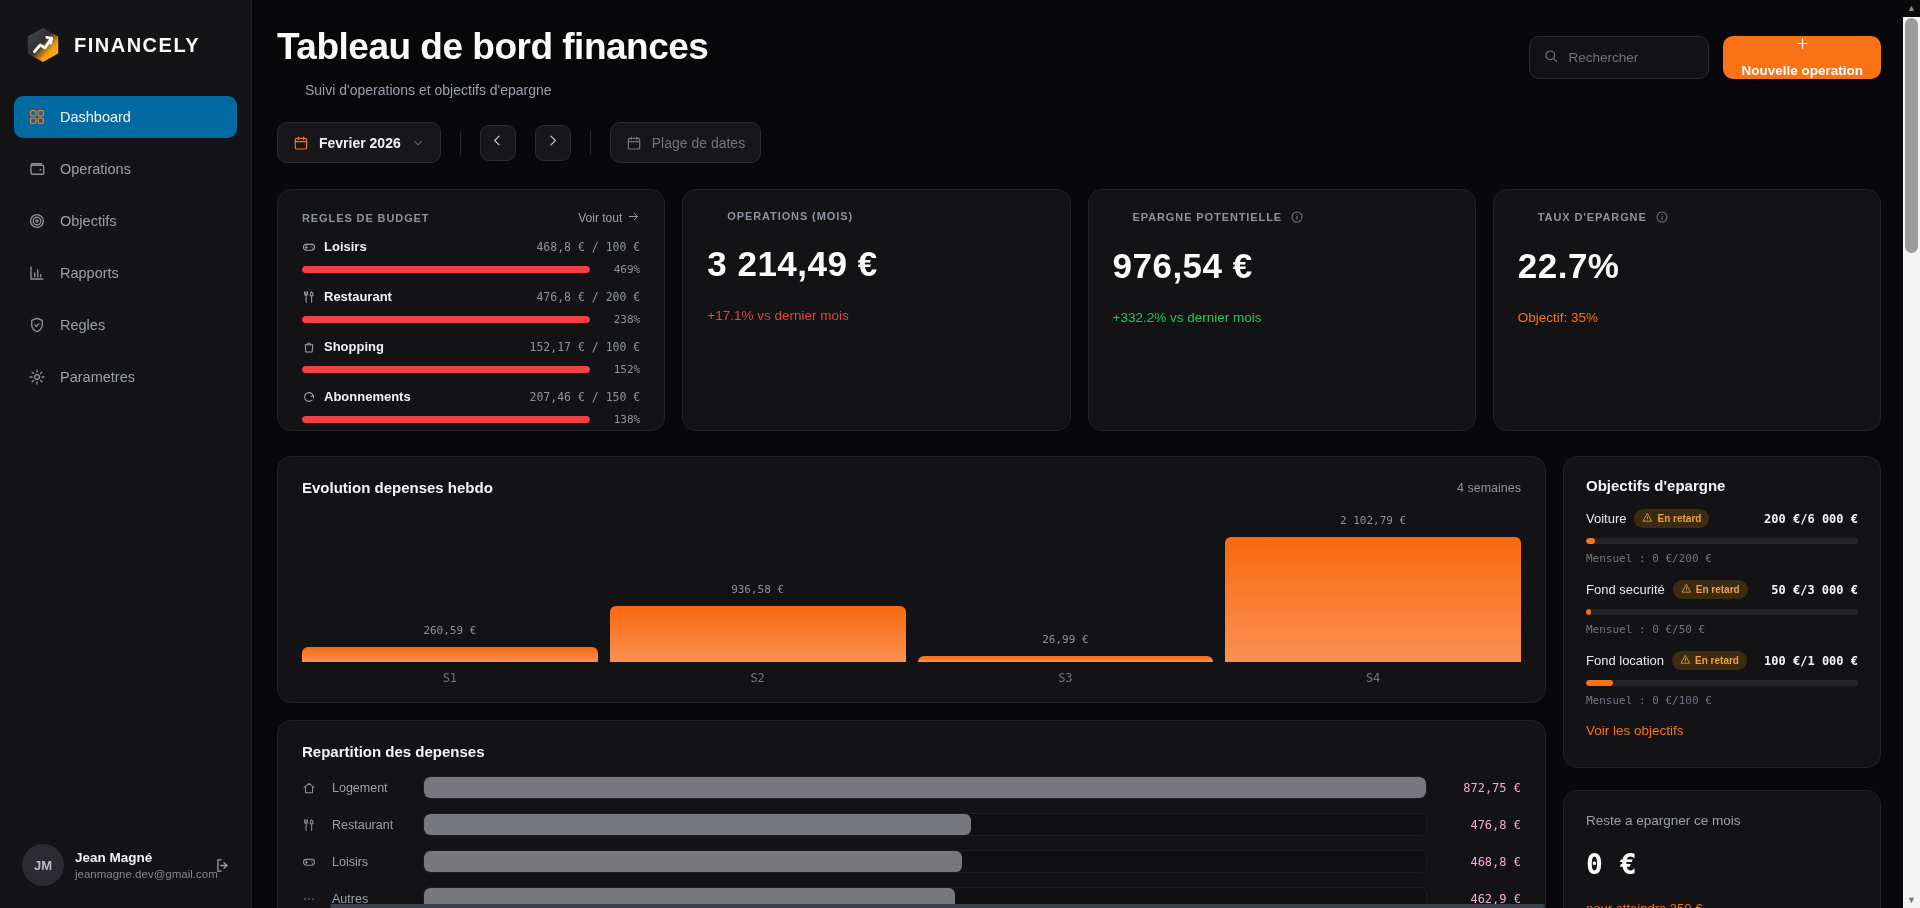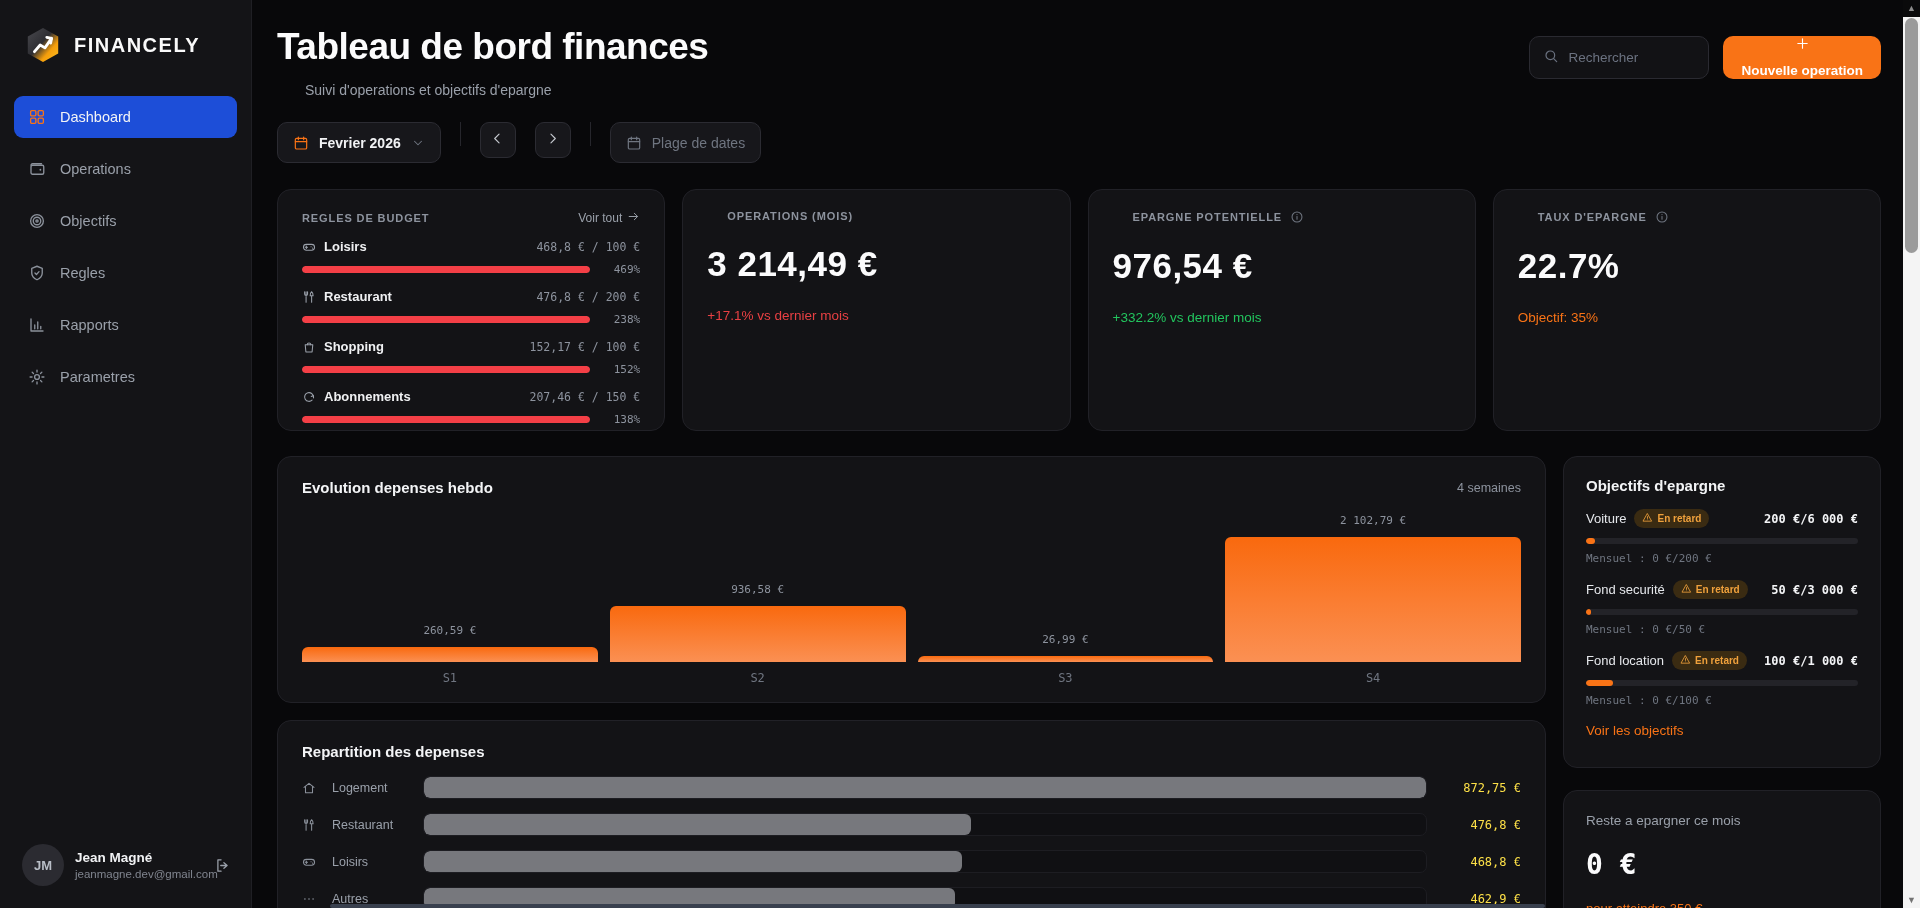--- a/index.html
+++ b/index.html
@@ -10,21 +10,21 @@
   
   .sidebar { position:absolute; left:0; top:0; width:252px; height:908px;
     background:#141417; border-right:1px solid #1f1f24; display:flex; flex-direction:column; }
   .logo-row { display:flex; align-items:center; gap:12px; padding:26px 24px 18px 24px; }
   .logo-badge { width:38px; height:38px; flex:0 0 auto; }
   .logo-text { font-size:20px; font-weight:700; letter-spacing:1.5px; color:#fafafa; }
   .nav { padding:14px 14px; display:flex; flex-direction:column; gap:10px; }
   .nav-item { display:flex; align-items:center; gap:14px; height:42px; padding:0 14px;
     border-radius:9px; color:#9aa0aa; font-size:14.5px; cursor:pointer; }
   .nav-item .nav-ic { display:flex; color:#8b919b; }
-  .nav-item.active { background:#1d4ed8; color:#f3f4f6;text-align:right; }
+  .nav-item.active { background:#0369a1; color:#f3f4f6;text-align:right; }
   .nav-item.active .nav-ic { color:#f97316; }
   .sidebar-spacer { flex:1; }
   .user-row { display:flex; align-items:center; gap:11px; padding:18px 20px 22px 22px; }
   .avatar { width:42px; height:42px; border-radius:50%; background:#2b2b31; color:#b9bec7;
     display:flex; align-items:center; justify-content:center; font-size:13px; font-weight:700; }
   .user-meta { flex:1; min-width:0; }
   .user-name { font-size:13.5px; font-weight:700; color:#f1f2f4; }
   .user-email { font-size:11.5px; color:#80858f; margin-top:3px; white-space:nowrap; }
   .logout { color:#9aa0aa; display:flex; cursor:pointer; }
 
@@ -37,21 +37,21 @@
   .hdr-right { display:flex; gap:14px; margin-top:10px; }
   .search-box { width:180px; height:43px; background:#121215; border:1px solid #2a2a31;
     border-radius:10px; display:flex; align-items:center; gap:9px; padding:0 13px; color:#6b7280; }
   .search-box input { background:transparent; border:none; outline:none; color:#d6d9de;
     font-size:13.5px; width:120px; font-family:"Liberation Sans",sans-serif; }
   .search-box input::placeholder { color:#6b7280; }
   .btn-primary { height:43px; background:#f97316; border:none; border-radius:10px; color:#fff;
     font-size:13.5px; font-weight:600; display:flex; align-items:center; gap:9px; padding:0 18px;
     cursor:pointer; font-family:"Liberation Sans",sans-serif;flex-direction:column; }
 
-  .controls { display:flex; align-items:flex-start; gap:19px; margin-top:24px; }
+  .controls { display:flex; align-items:center; gap:19px; margin-top:24px; }
   .pill { height:41px; background:#17171b; border:1px solid #2b2b32; border-radius:10px;
     display:flex; align-items:center; gap:10px; padding:0 15px; cursor:pointer; }
   .pill .cal-orange { color:#f97316; display:flex; }
   .pill .cal-gray { color:#6f7580; display:flex; }
   .pill-label { font-size:14px; font-weight:600; color:#f1f2f4; }
   .pill-label.muted { color:#6f7580; font-weight:400; }
   .vdiv { width:1px; height:24px; background:#26262c; }
   .sq-btn { width:36px; height:36px; background:#17171b; border:1px solid #2b2b32;
     border-radius:9px; display:flex; align-items:center; justify-content:center;
     color:#c7cbd1; cursor:pointer; }
@@ -95,21 +95,21 @@
   .chart-cats { display:flex; gap:12px; margin-top:9px; }
   .chart-cat { flex:1; text-align:center; font-size:12px; color:#6f7580; }
 
   .rep-card { height:360px; padding:22px 24px; }
   .rep-rows { margin-top:16px; }
   .rep-row { display:flex; align-items:center; gap:16px; margin-top:14px; }
   .rep-label { width:105px; display:flex; align-items:center; gap:16px; font-size:12.5px; color:#9aa0aa; }
   .rep-ic { color:#8b919b; display:flex; }
   .rep-track { flex:1; height:23px; border-radius:7px; background:#101013; border:1px solid #1d1d22; overflow:hidden; }
   .rep-fill { height:100%; border-radius:6px; background:#77787d; }
-  .rep-val { width:78px; text-align:right; font-size:12px; color:#fde047; }
+  .rep-val { width:78px; text-align:right; font-size:12px; color:#f9a8d4; }
 
   .goals-card { height:312px; padding:20px 22px; }
   .goal { margin-top:15px; }
   .goal-top { display:flex; align-items:center; justify-content:space-between; }
   .goal-name { display:flex; align-items:center; gap:8px; font-size:13px; color:#e5e7eb; }
   .badge { display:flex; align-items:center; gap:4px; background:#3a2b12; color:#f0a13c;
     font-size:10px; font-weight:600; border-radius:20px; padding:3px 8px; }
   .goal-val { font-size:12px; font-weight:700; color:#f3f4f6; }
   .goal-track { height:6px; border-radius:4px; background:#232328; margin-top:10px; overflow:hidden; }
   .goal-fill { height:100%; border-radius:4px; background:#f97316; }
@@ -179,36 +179,36 @@
             <circle cx="12" cy="12" r="8.5" stroke="currentColor" fill="none" stroke-width="1.8" stroke-linecap="round" stroke-linejoin="round"></circle>
             <circle cx="12" cy="12" r="5" stroke="currentColor" fill="none" stroke-width="1.8" stroke-linecap="round" stroke-linejoin="round"></circle>
             <circle cx="12" cy="12" r="1.5" stroke="currentColor" fill="none" stroke-width="1.8" stroke-linecap="round" stroke-linejoin="round"></circle>
           </svg>
         </span>
     <span class="nav-label">Objectifs</span>
   </div>
       <div class="nav-item">
     <span class="nav-ic ic">
           <svg width="18" height="18" viewBox="0 0 24 24">
-            <path d="M12 3l7 2.8V12c0 4.2-3 7.2-7 9-4-1.8-7-4.8-7-9V5.8z" stroke="currentColor" fill="none" stroke-width="1.8" stroke-linecap="round" stroke-linejoin="round"></path>
-            <path d="M9.3 12l2 2 3.4-3.8" stroke="currentColor" fill="none" stroke-width="1.8" stroke-linecap="round" stroke-linejoin="round"></path>
-          </svg>
-        </span>
-    <span class="nav-label">Regles</span>
-  </div>
-      <div class="nav-item">
-    <span class="nav-ic ic">
-          <svg width="18" height="18" viewBox="0 0 24 24">
             <path d="M4 4v16h16" stroke="currentColor" fill="none" stroke-width="1.8" stroke-linecap="round" stroke-linejoin="round"></path>
             <path d="M9 17v-5" stroke="currentColor" fill="none" stroke-width="1.8" stroke-linecap="round" stroke-linejoin="round"></path>
             <path d="M13 17V8" stroke="currentColor" fill="none" stroke-width="1.8" stroke-linecap="round" stroke-linejoin="round"></path>
             <path d="M17 17v-3" stroke="currentColor" fill="none" stroke-width="1.8" stroke-linecap="round" stroke-linejoin="round"></path>
           </svg>
         </span>
     <span class="nav-label">Rapports</span>
+  </div>
+      <div class="nav-item">
+    <span class="nav-ic ic">
+          <svg width="18" height="18" viewBox="0 0 24 24">
+            <path d="M12 3l7 2.8V12c0 4.2-3 7.2-7 9-4-1.8-7-4.8-7-9V5.8z" stroke="currentColor" fill="none" stroke-width="1.8" stroke-linecap="round" stroke-linejoin="round"></path>
+            <path d="M9.3 12l2 2 3.4-3.8" stroke="currentColor" fill="none" stroke-width="1.8" stroke-linecap="round" stroke-linejoin="round"></path>
+          </svg>
+        </span>
+    <span class="nav-label">Regles</span>
   </div>
       <div class="nav-item">
     <span class="nav-ic ic">
           <svg width="18" height="18" viewBox="0 0 24 24">
             <circle cx="12" cy="12" r="3.2" stroke="currentColor" fill="none" stroke-width="1.8" stroke-linecap="round" stroke-linejoin="round"></circle>
             <path d="M12 2.8v2.6M12 18.6v2.6M2.8 12h2.6M18.6 12h2.6M5.5 5.5l1.8 1.8M16.7 16.7l1.8 1.8M18.5 5.5l-1.8 1.8M7.3 16.7l-1.8 1.8" stroke="currentColor" fill="none" stroke-width="1.8" stroke-linecap="round" stroke-linejoin="round"></path>
           </svg>
         </span>
     <span class="nav-label">Parametres</span>
   </div>

